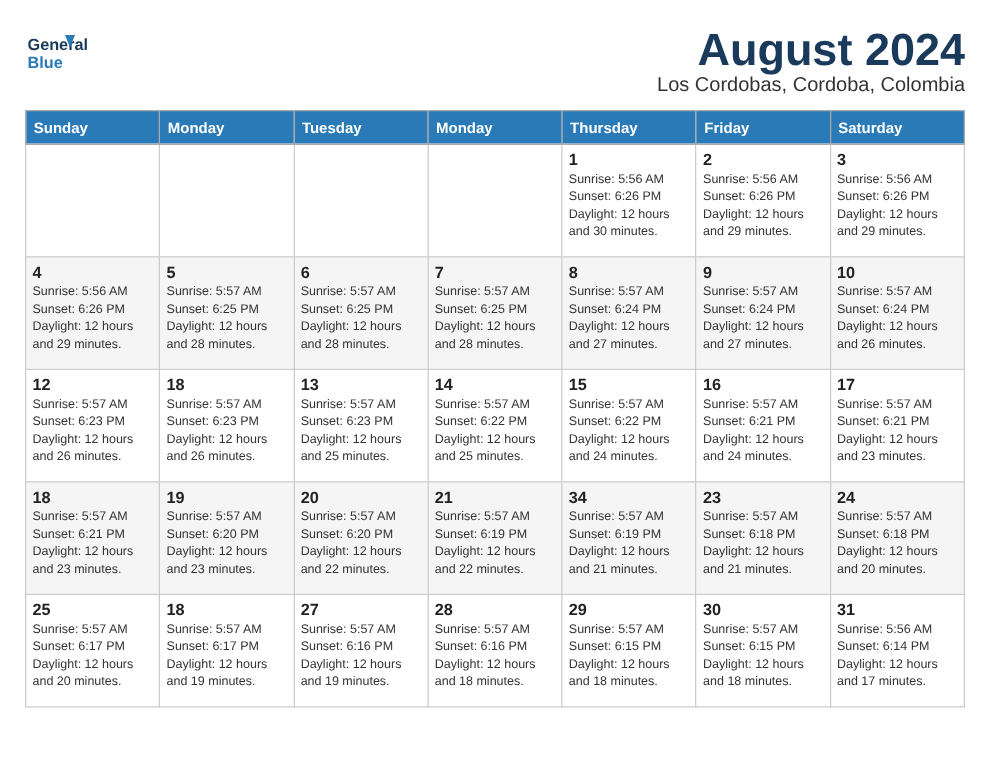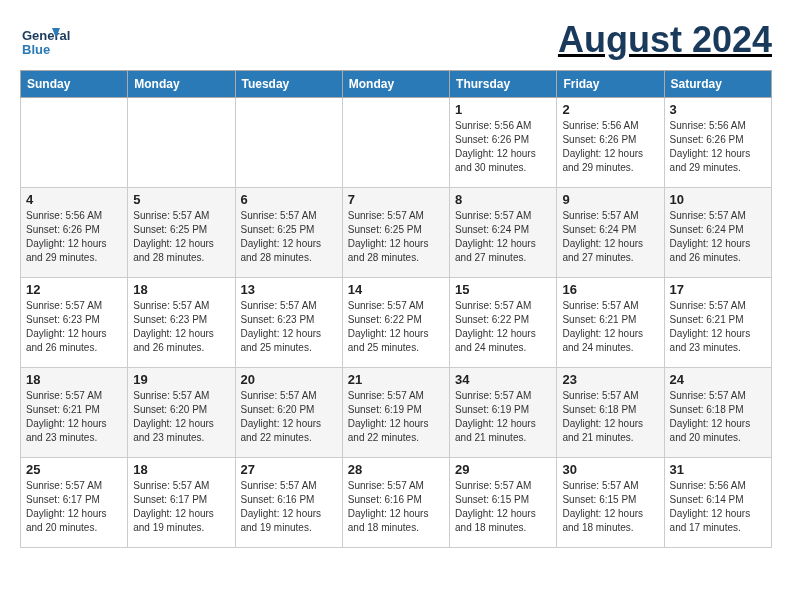--- a/index.html
+++ b/index.html
@@ -20,21 +20,20 @@
       display: flex;
       align-items: flex-start;
       gap: 4px;
     }
     .logo-icon {
       width: 32px;
       height: 32px;
     }
     .title-block {
       text-align: right;
-      text-decoration: underline;
     }
     .title-block h1 {
       font-size: 36px;
       font-weight: bold;
       color: #1a3a5c;
       line-height: 1.1;
     }
     .title-block h2 {
       font-size: 16px;
       font-weight: normal;
@@ -88,20 +87,21 @@
 <div class="header">
   <div class="logo">
     <svg class="logo-icon" viewBox="0 0 70 40" xmlns="http://www.w3.org/2000/svg" style="width: 70px; height: 40px;">
       <text x="2" y="20" font-size="13" font-weight="bold" fill="#1a3a5c">General</text>
       <text x="2" y="34" font-size="13" font-weight="bold" fill="#2a7ab8">Blue</text>
       <polygon points="32,8 40,8 36,18" fill="#2a7ab8"></polygon>
     </svg>
   </div>
   <div class="title-block">
     <h1>August 2024</h1>
+    <h2>Los Cordobas, Cordoba, Colombia</h2>
   </div>
 </div>
 
 <table>
   <thead>
     <tr>
       <th>Sunday</th>
       <th>Monday</th>
       <th>Tuesday</th>
       <th>Monday</th>

